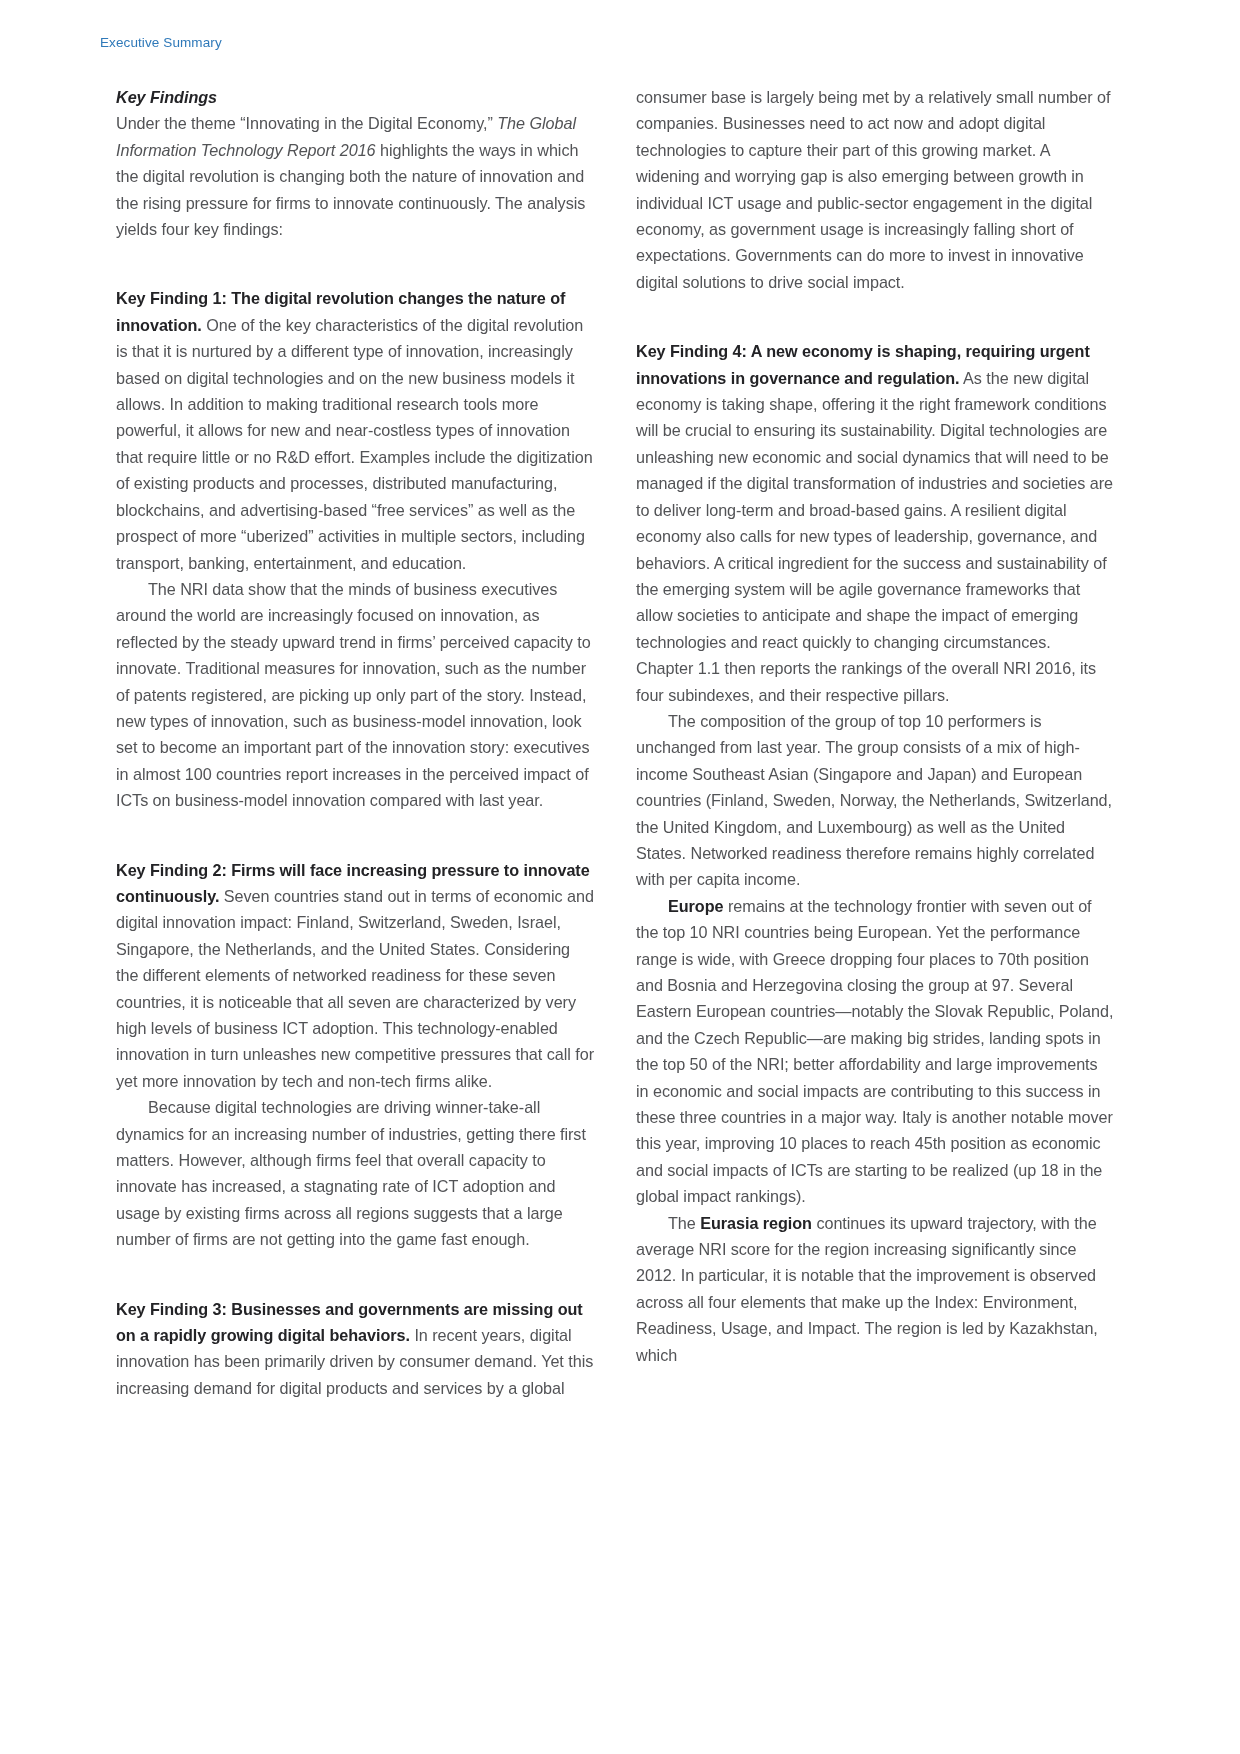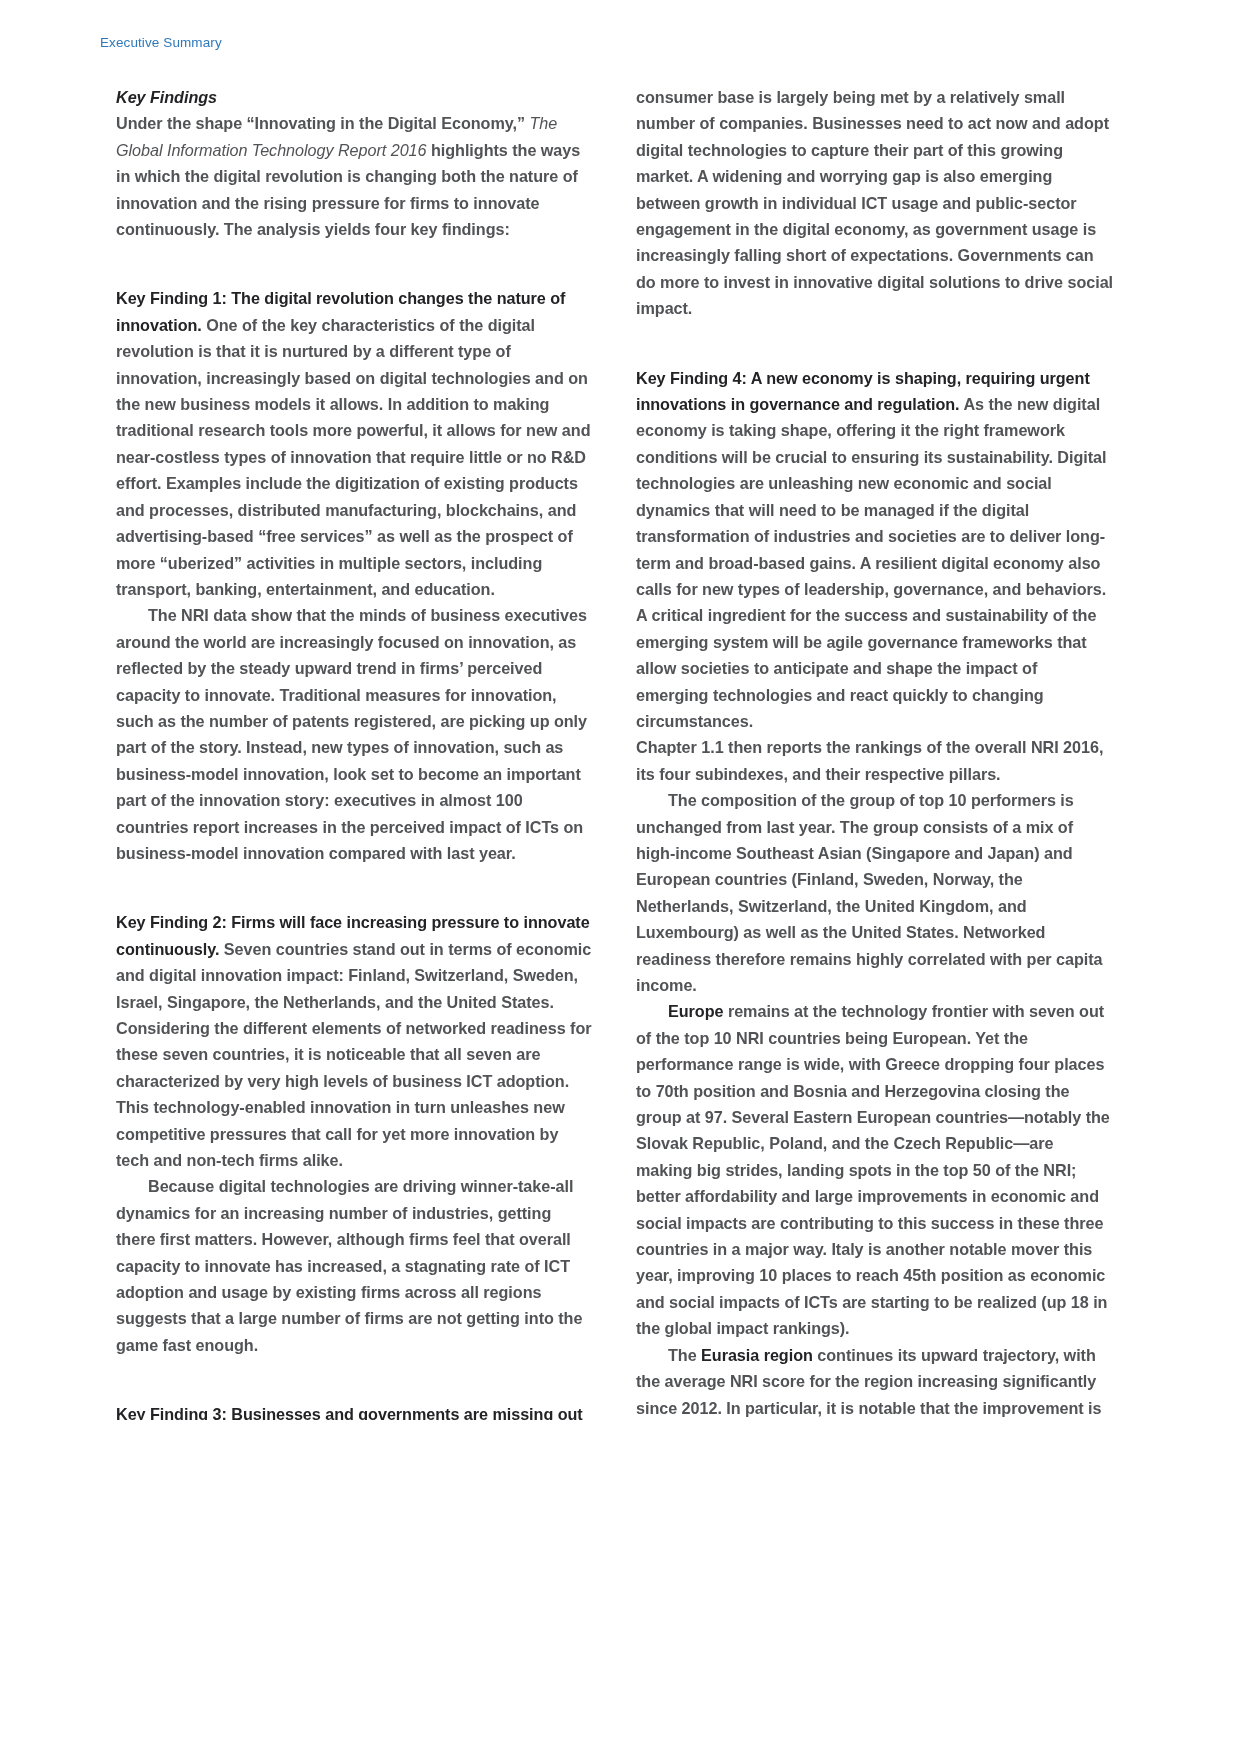--- a/index.html
+++ b/index.html
@@ -35,21 +35,21 @@
     line-height: 26.4px;
     color: var(--body-text, #525356);
     text-align: left;
     letter-spacing: -0.05px;
   }
   .col-left  { width: 478px; margin-right: 42px; }
   .col-right { width: 478px; }
   p.para { margin: 0; padding: 0; }
   p.gap { margin-top: 43px; }
   p.indent { text-indent: 32px; }
-  .seg-r { font-weight: bold; font-style: normal; }
+  .seg-r { font-weight: normal; font-style: normal; }
   .seg-b { font-weight: bold; color: var(--heading-text, #232326); }
   .seg-i { font-style: italic; }
   .seg-bi { font-weight: bold; font-style: italic; color: var(--heading-text, #232326); }
   .page-footer {
     position: absolute;
     left: 100px;
     top: 1694px;
     font-size: 14px;
     line-height: 18px;
     color: var(--accent, #2f79b9);
@@ -63,21 +63,21 @@
 
 <div class="page">
 
   <header class="running-head">
     <span>Executive Summary</span>
   </header>
 
   <main class="columns">
     <section class="col col-left" id="col-left">
         <p class="para"><span class="seg-bi">Key Findings</span></p>
-        <p class="para"><span class="seg-r">Under the shape “Innovating in the Digital Economy,” </span><span class="seg-i">The Global Information Technology Report 2016</span><span class="seg-r"> highlights the ways in which the digital revolution is changing both the nature of innovation and the rising pressure for firms to innovate continuously. The analysis yields four key findings:</span></p>
+        <p class="para"><span class="seg-r">Under the theme “Innovating in the Digital Economy,” </span><span class="seg-i">The Global Information Technology Report 2016</span><span class="seg-r"> highlights the ways in which the digital revolution is changing both the nature of innovation and the rising pressure for firms to innovate continuously. The analysis yields four key findings:</span></p>
         <p class="para gap"><span class="seg-b">Key Finding 1: The digital revolution changes the nature of innovation.</span><span class="seg-r"> One of the key characteristics of the digital revolution is that it is nurtured by a different type of innovation, increasingly based on digital technologies and on the new business models it allows. In addition to making traditional research tools more powerful, it allows for new and near-costless types of innovation that require little or no R&amp;D effort. Examples include the digitization of existing products and processes, distributed manufacturing, blockchains, and advertising-based “free services” as well as the prospect of more “uberized” activities in multiple sectors, including transport, banking, entertainment, and education.</span></p>
         <p class="para indent"><span class="seg-r">The NRI data show that the minds of business executives around the world are increasingly focused on innovation, as reflected by the steady upward trend in firms’ perceived capacity to innovate. Traditional measures for innovation, such as the number of patents registered, are picking up only part of the story. Instead, new types of innovation, such as business-model innovation, look set to become an important part of the innovation story: executives in almost 100 countries report increases in the perceived impact of ICTs on business-model innovation compared with last year.</span></p>
         <p class="para gap"><span class="seg-b">Key Finding 2: Firms will face increasing pressure to innovate continuously.</span><span class="seg-r"> Seven countries stand out in terms of economic and digital innovation impact: Finland, Switzerland, Sweden, Israel, Singapore, the Netherlands, and the United States. Considering the different elements of networked readiness for these seven countries, it is noticeable that all seven are characterized by very high levels of business ICT adoption. This technology-enabled innovation in turn unleashes new competitive pressures that call for yet more innovation by tech and non-tech firms alike.</span></p>
         <p class="para indent"><span class="seg-r">Because digital technologies are driving winner-take-all dynamics for an increasing number of industries, getting there first matters. However, although firms feel that overall capacity to innovate has increased, a stagnating rate of ICT adoption and usage by existing firms across all regions suggests that a large number of firms are not getting into the game fast enough.</span></p>
         <p class="para gap"><span class="seg-b">Key Finding 3: Businesses and governments are missing out on a rapidly growing digital behaviors.</span><span class="seg-r"> In recent years, digital innovation has been primarily driven by consumer demand. Yet this increasing demand for digital products and services by a global</span></p>
       </section>
     <section class="col col-right" id="col-right">
         <p class="para"><span class="seg-r">consumer base is largely being met by a relatively small number of companies. Businesses need to act now and adopt digital technologies to capture their part of this growing market. A widening and worrying gap is also emerging between growth in individual ICT usage and public-sector engagement in the digital economy, as government usage is increasingly falling short of expectations. Governments can do more to invest in innovative digital solutions to drive social impact.</span></p>
         <p class="para gap"><span class="seg-b">Key Finding 4: A new economy is shaping, requiring urgent innovations in governance and regulation.</span><span class="seg-r"> As the new digital economy is taking shape, offering it the right framework conditions will be crucial to ensuring its sustainability. Digital technologies are unleashing new economic and social dynamics that will need to be managed if the digital transformation of industries and societies are to deliver long-term and broad-based gains. A resilient digital economy also calls for new types of leadership, governance, and behaviors. A critical ingredient for the success and sustainability of the emerging system will be agile governance frameworks that allow societies to anticipate and shape the impact of emerging technologies and react quickly to changing circumstances.</span></p>
         <p class="para"><span class="seg-r">Chapter 1.1 then reports the rankings of the overall NRI 2016, its four subindexes, and their respective pillars.</span></p>

